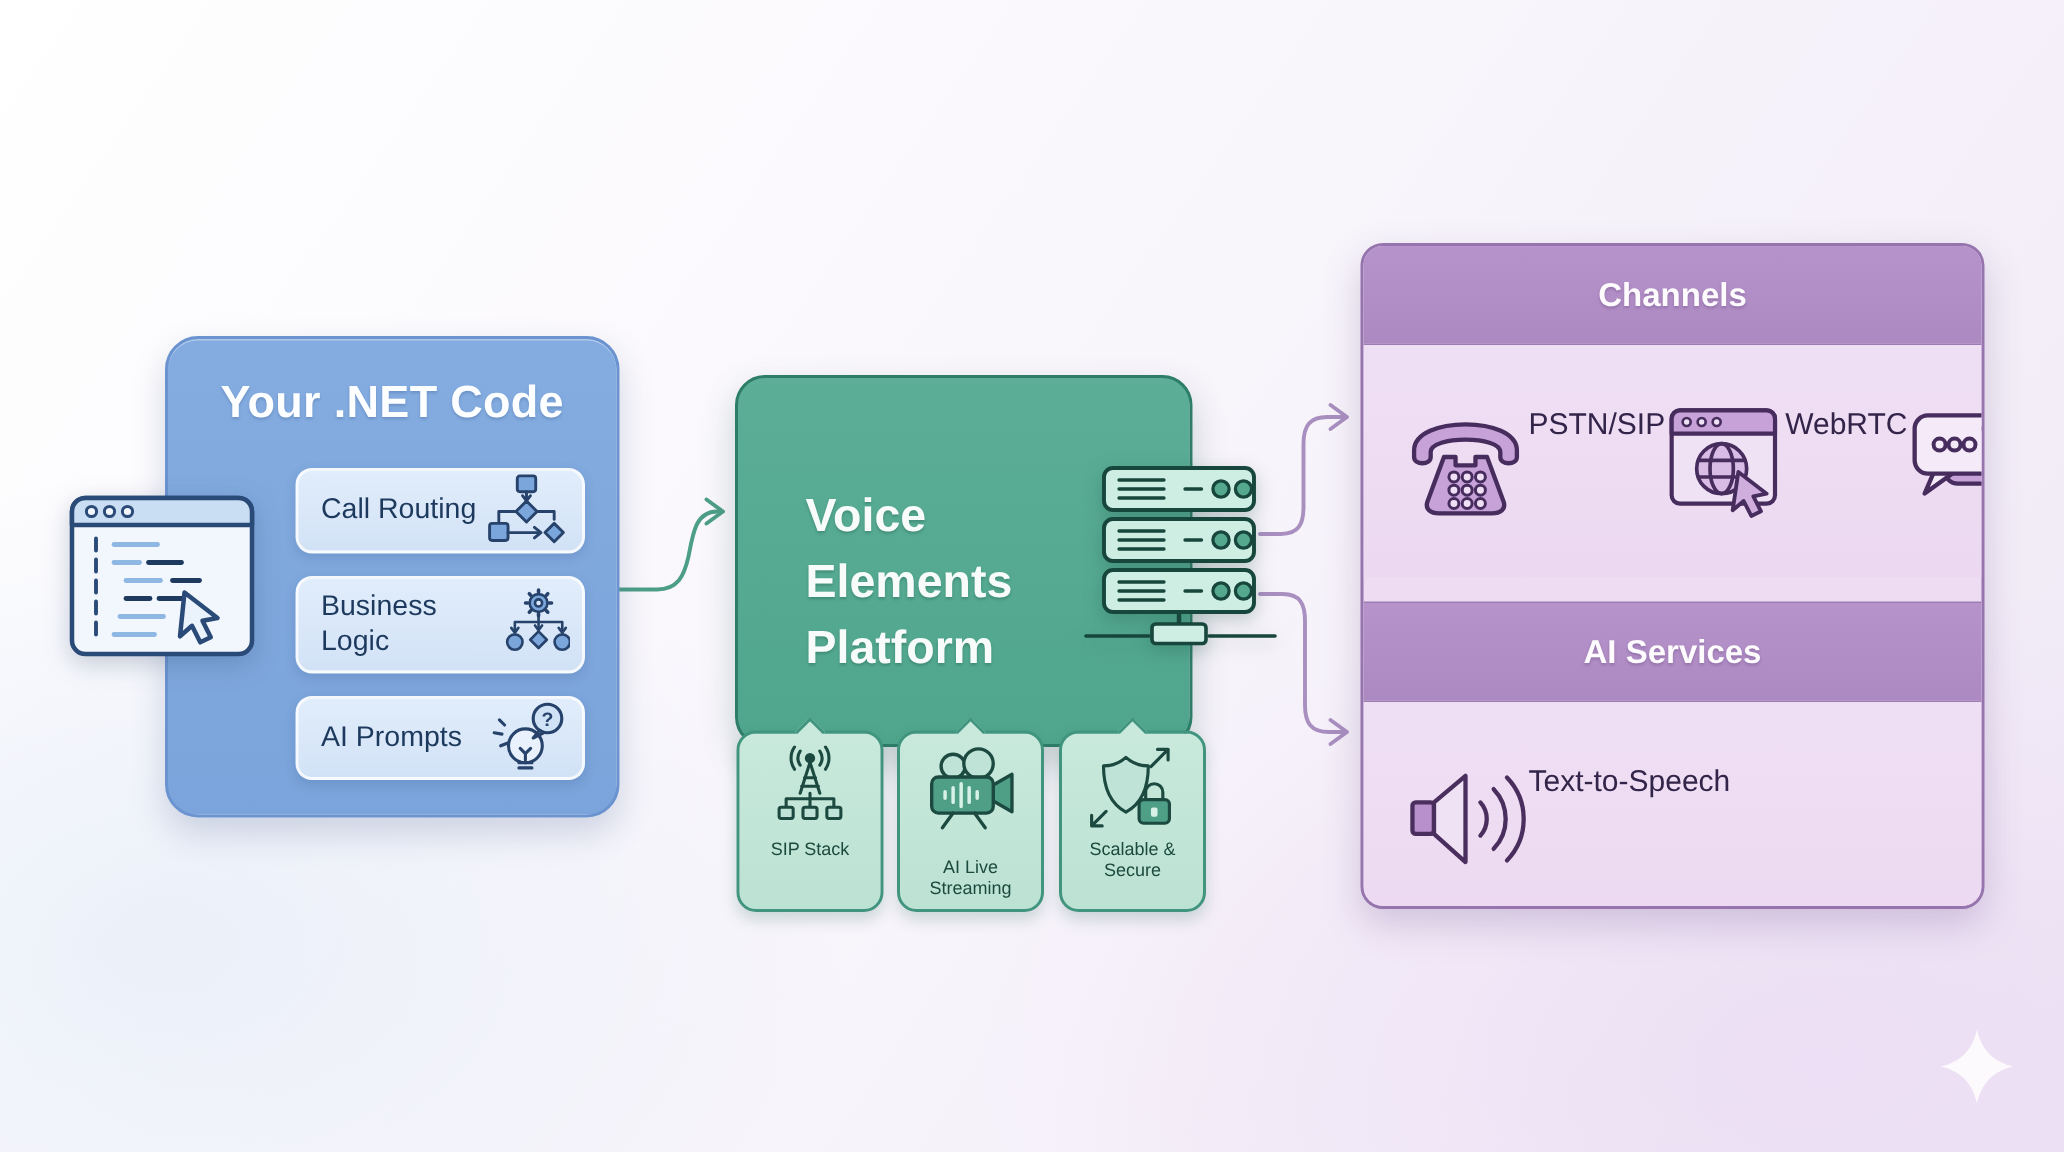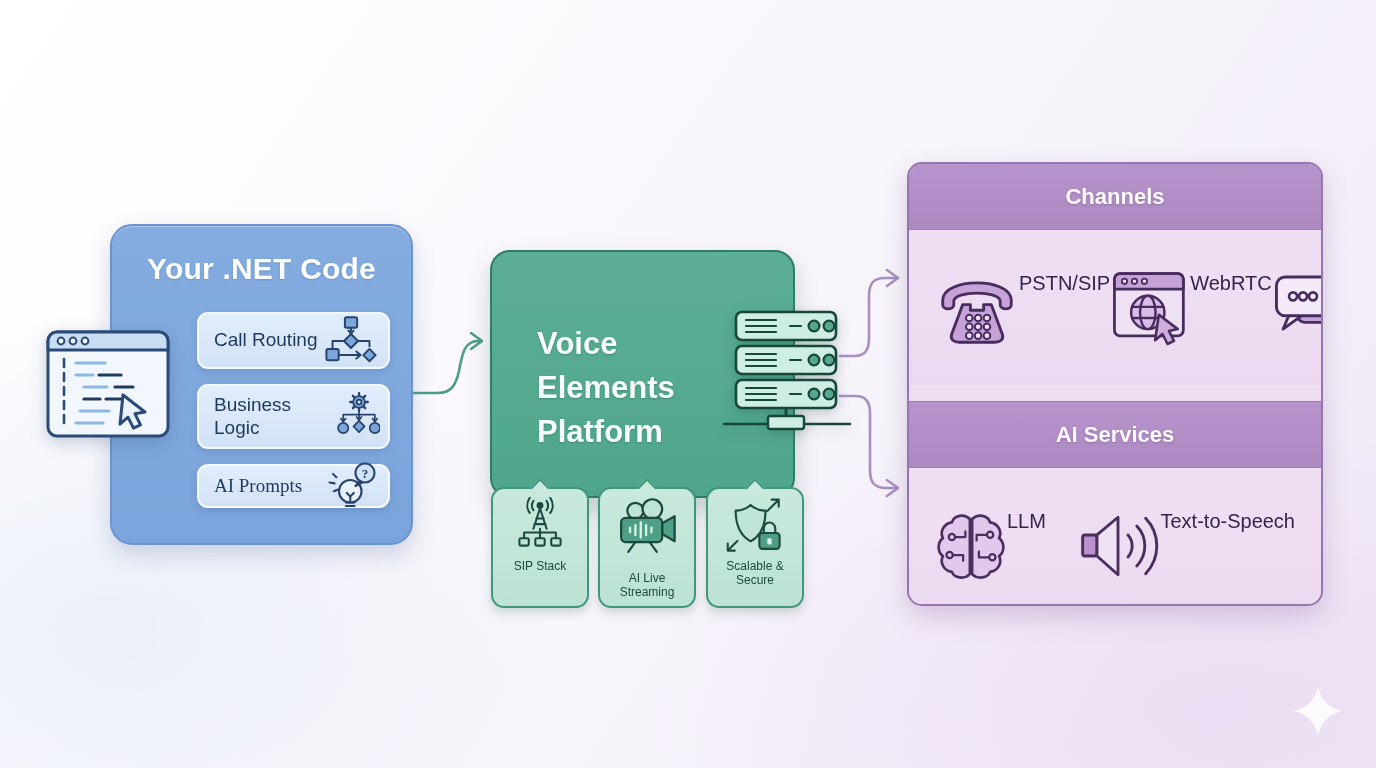--- a/index.html
+++ b/index.html
@@ -35,21 +35,21 @@
     border:2px solid rgba(255,255,255,0.75); border-radius:11px;
     box-shadow:0 3px 7px rgba(50,80,130,0.18);
     display:flex; align-items:center; justify-content:space-between;
     padding:6px 8px 6px 15px;
   }
   .dotnet-item .lbl {
     color:#1d3a5e; font-size:19px; font-weight:500; line-height:1.2; max-width:118px;
   }
   .item-1 { top:86px;  height:57px; }
   .item-2 { top:158px; height:65px; }
-  .item-3 { top:238px; height:44px;font-family:Liberation Serif, serif; }
+  .item-3 { top:238px; height:56px; }
 
   
   .code-window { position:absolute; left:45px; top:329px; z-index:4; filter:drop-shadow(0 5px 8px rgba(50,70,110,0.25)); }
 
   
   .platform-box {
     position:absolute; left:490px; top:222px; width:305px; height:248px;
     background:linear-gradient(180deg,#5cae96 0%,#4fa68c 100%);
     border:2px solid #2e7d68; border-radius:20px;
     box-shadow:0 10px 22px rgba(50,100,90,0.25);
@@ -358,41 +358,20 @@
         <div class="lbl">SMS</div>
       </div>
     </div>
 
     <div class="panel-header h2">
       <span>AI Services</span>
     </div>
 
     <div class="panel-section s2">
 
-      <div class="panel-item">
-        <div class="iconbox">
-          <svg width="72" height="70" viewBox="0 0 64 62">
-            <g stroke="#4a2f5e" stroke-width="2.4" stroke-linecap="round" stroke-linejoin="round">
-              <path d="M31,7 C26,2 17,3.5 15,10 C8,11 4,18 7,24 C2,28 2,36 7,40 C4,46 8,53 15,54 C17,59.5 26,61 31,56 Z" fill="#e3c8ee"></path>
-              <path d="M33,7 C38,2 47,3.5 49,10 C56,11 60,18 57,24 C62,28 62,36 57,40 C60,46 56,53 49,54 C47,59.5 38,61 33,56 Z" fill="#e3c8ee"></path>
-              <g fill="none" stroke-width="2">
-                <path d="M17,23 H27 M27,23 V18 M15,39 H25 M25,39 V44"></path>
-                <path d="M47,21 H37 M37,21 V26 M49,41 H39 M39,41 V36"></path>
-              </g>
-              <g fill="#e3c8ee" stroke-width="2">
-                <circle cx="15" cy="23" r="2.8"></circle>
-                  <circle cx="13" cy="39" r="2.8"></circle>
-                <circle cx="49" cy="21" r="2.8"></circle>
-                  <circle cx="51" cy="41" r="2.8"></circle>
-              </g>
-            </g>
-          </svg>
-        </div>
-        <div class="lbl">LLM</div>
-      </div>
 
       <div class="panel-item">
         <div class="iconbox">
           <svg width="84" height="66" viewBox="0 0 76 58">
             <g stroke="#4a2f5e" stroke-width="2.6" stroke-linecap="round" stroke-linejoin="round">
               <rect x="6" y="19" width="13" height="19" rx="2" fill="#b890cc"></rect>
               <path d="M19,19 L38,3 V55 L19,38 Z" fill="#f0e2f5"></path>
               <path d="M47,19 a15,15 0 0 1 0,20" fill="none"></path>
               <path d="M55,11 a26,26 0 0 1 0,36" fill="none"></path>
               <path d="M63,4 a36,36 0 0 1 0,50" fill="none"></path>

